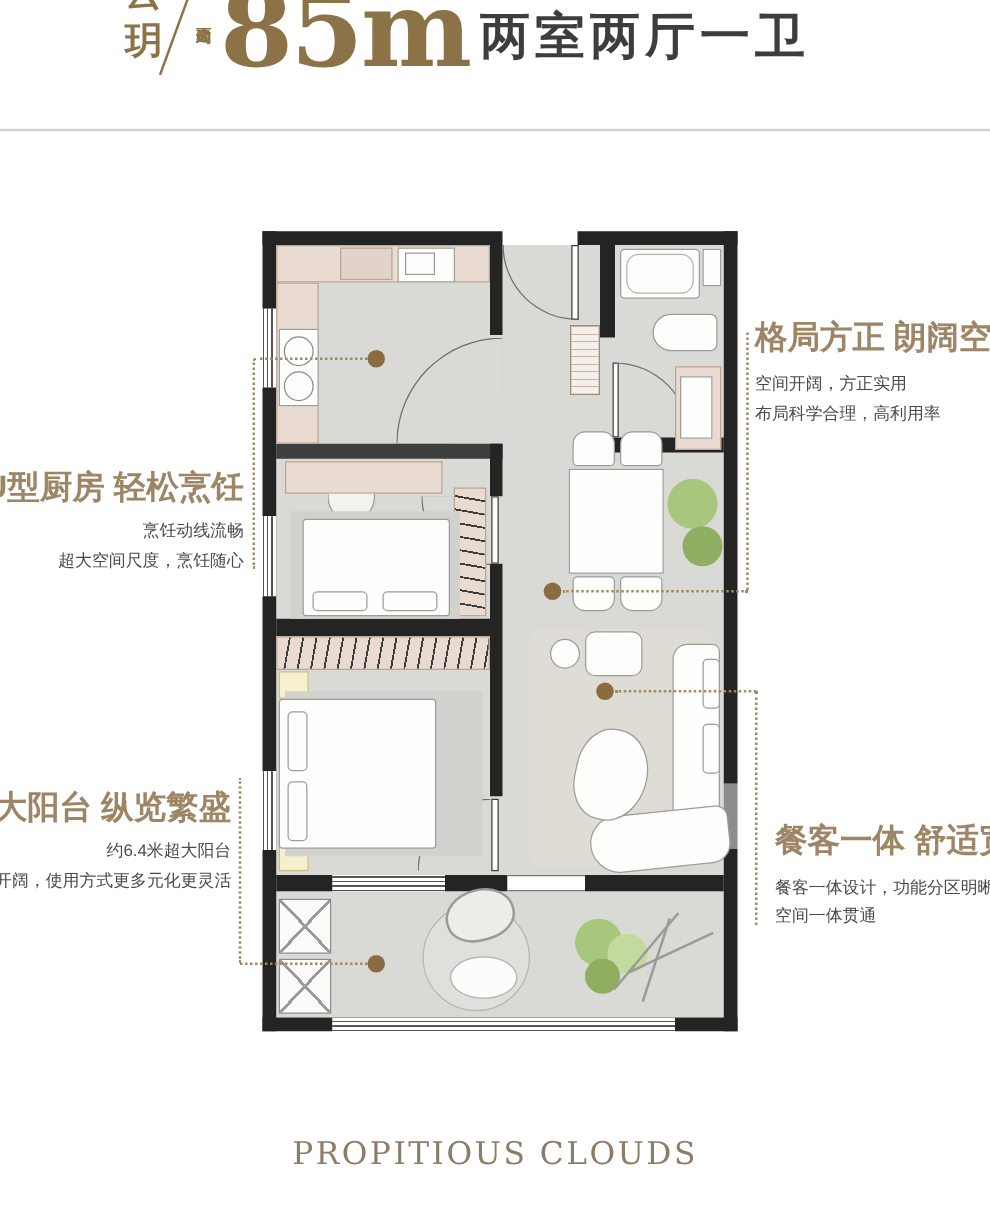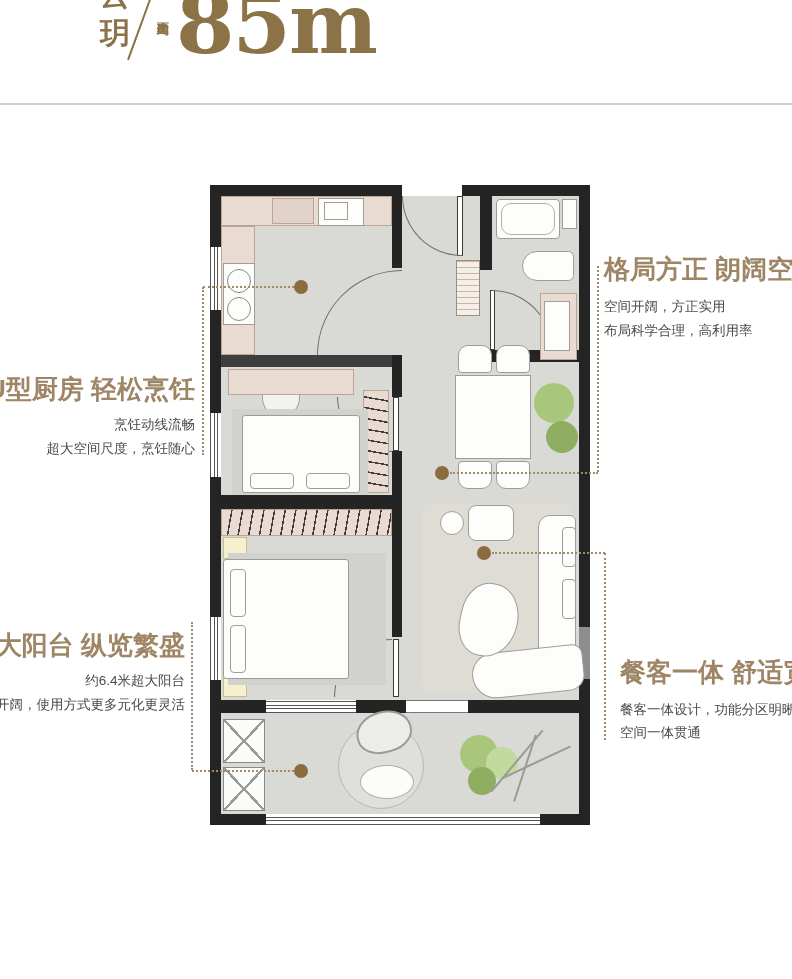--- a/index.html
+++ b/index.html
@@ -58,20 +58,21 @@
 
 <div class="page">
 
   <div class="abs brand">
     <div>云</div>
     <div>玥</div>
   </div>
   <div class="abs slash"></div>
   <div class="abs area-prefix">建面约</div>
   <div class="abs area-value">85m</div>
+  <div class="abs layout-summary">两室两厅一卫</div>
   <div class="abs hdr-divider"></div>
 
   <div class="abs plan">
     <div class="abs floor"></div>
 
     <div class="abs w" style="left:0;top:0;width:192px;height:11px"></div>
     <div class="abs w" style="left:252px;top:0;width:128px;height:11px"></div>
     <div class="abs w" style="left:0;top:0;width:11px;height:62px"></div>
     <div class="abs win-v" style="left:0;top:62px;width:11px;height:63px"></div>
     <div class="abs w" style="left:0;top:125px;width:11px;height:103px"></div>
@@ -205,14 +206,15 @@
     <div class="s" style="margin-top:10px">约6.4米超大阳台</div>
     <div class="s" style="margin-top:7px">空间开阔，使用方式更多元化更灵活</div>
   </div>
 
   <div class="abs ann" style="left:620px;top:655px">
     <div class="t">餐客一体 舒适宽</div>
     <div class="s" style="margin-top:12px">餐客一体设计，功能分区明晰</div>
     <div class="s" style="margin-top:6px">空间一体贯通</div>
   </div>
 
+  <div class="abs footer-en">PROPITIOUS CLOUDS</div>
 
 </div>
 
 </body></html>

